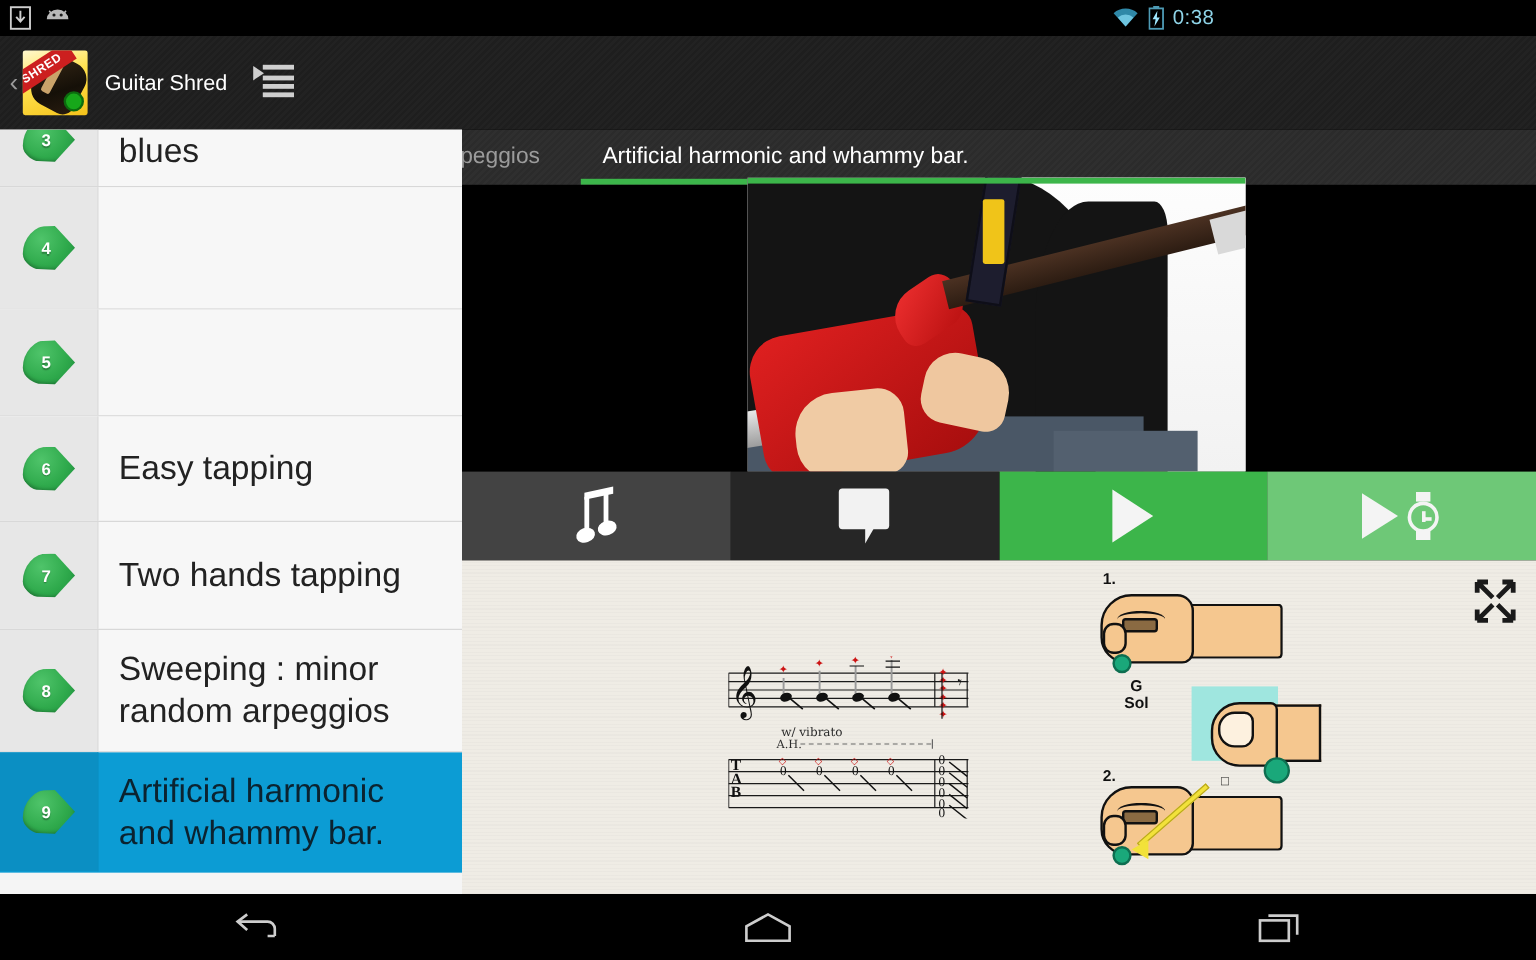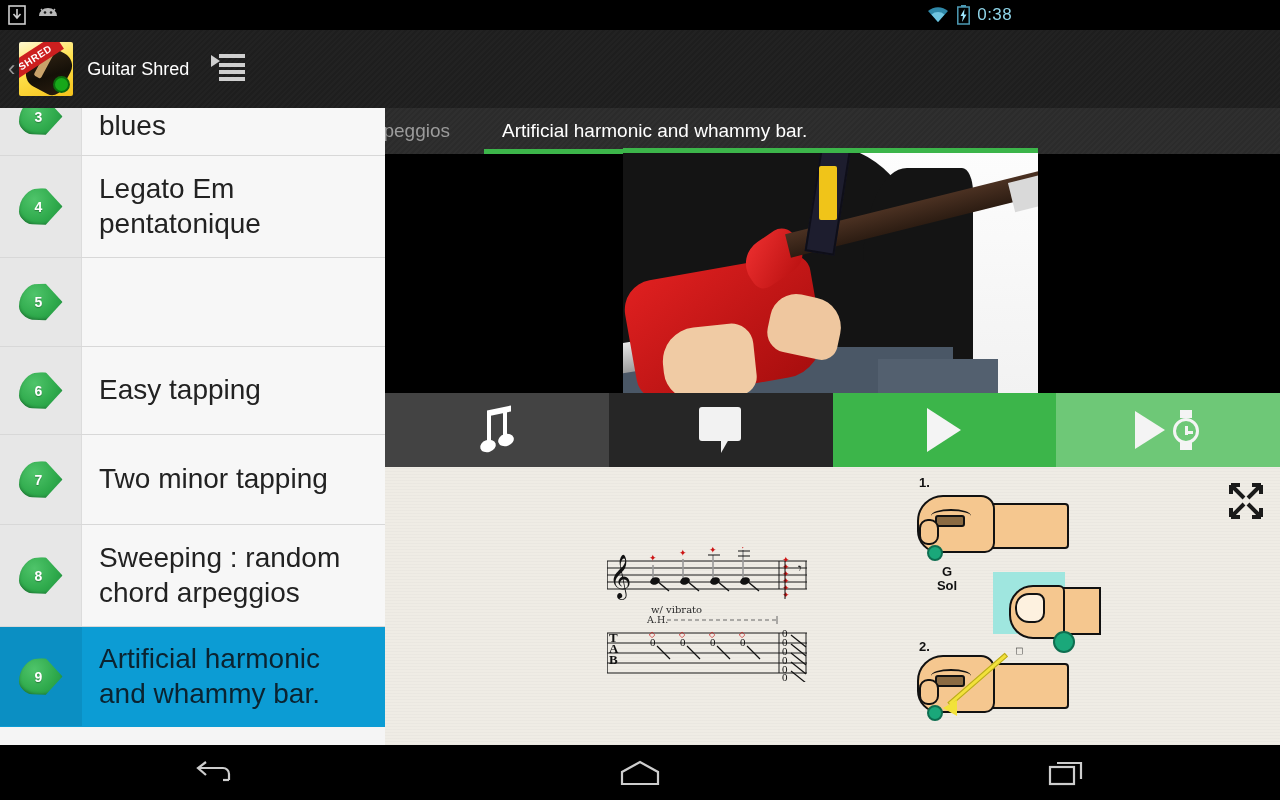--- a/index.html
+++ b/index.html
@@ -281,21 +281,20 @@
         </div>
         <div class="sb-label" style="padding-top:0;padding-bottom:10px;">blues</div>
       </div>
 
       <div class="sb-item" style="height:102px;">
         <div class="gut">
           <div class="pick">
             <span>4</span>
           </div>
         </div>
-        <div class="sb-label">Legato Em pentatonique</div>
       </div>
 
       <div class="sb-item" style="height:89px;">
         <div class="gut">
           <div class="pick">
             <span>5</span>
           </div>
         </div>
       </div>
 
@@ -307,30 +306,30 @@
         </div>
         <div class="sb-label">Easy tapping</div>
       </div>
 
       <div class="sb-item" style="height:90px;">
         <div class="gut">
           <div class="pick">
             <span>7</span>
           </div>
         </div>
-        <div class="sb-label">Two minor tapping</div>
+        <div class="sb-label">Two hands tapping</div>
       </div>
 
       <div class="sb-item" style="height:102px;">
         <div class="gut">
           <div class="pick">
             <span>8</span>
           </div>
         </div>
-        <div class="sb-label">Sweeping : random chord arpeggios</div>
+        <div class="sb-label">Sweeping : minor random arpeggios</div>
       </div>
 
       <div class="sb-item sel" style="height:100px;">
         <div class="gut">
           <div class="pick">
             <span>9</span>
           </div>
         </div>
         <div class="sb-label">Artificial harmonic and whammy bar.</div>
       </div>

